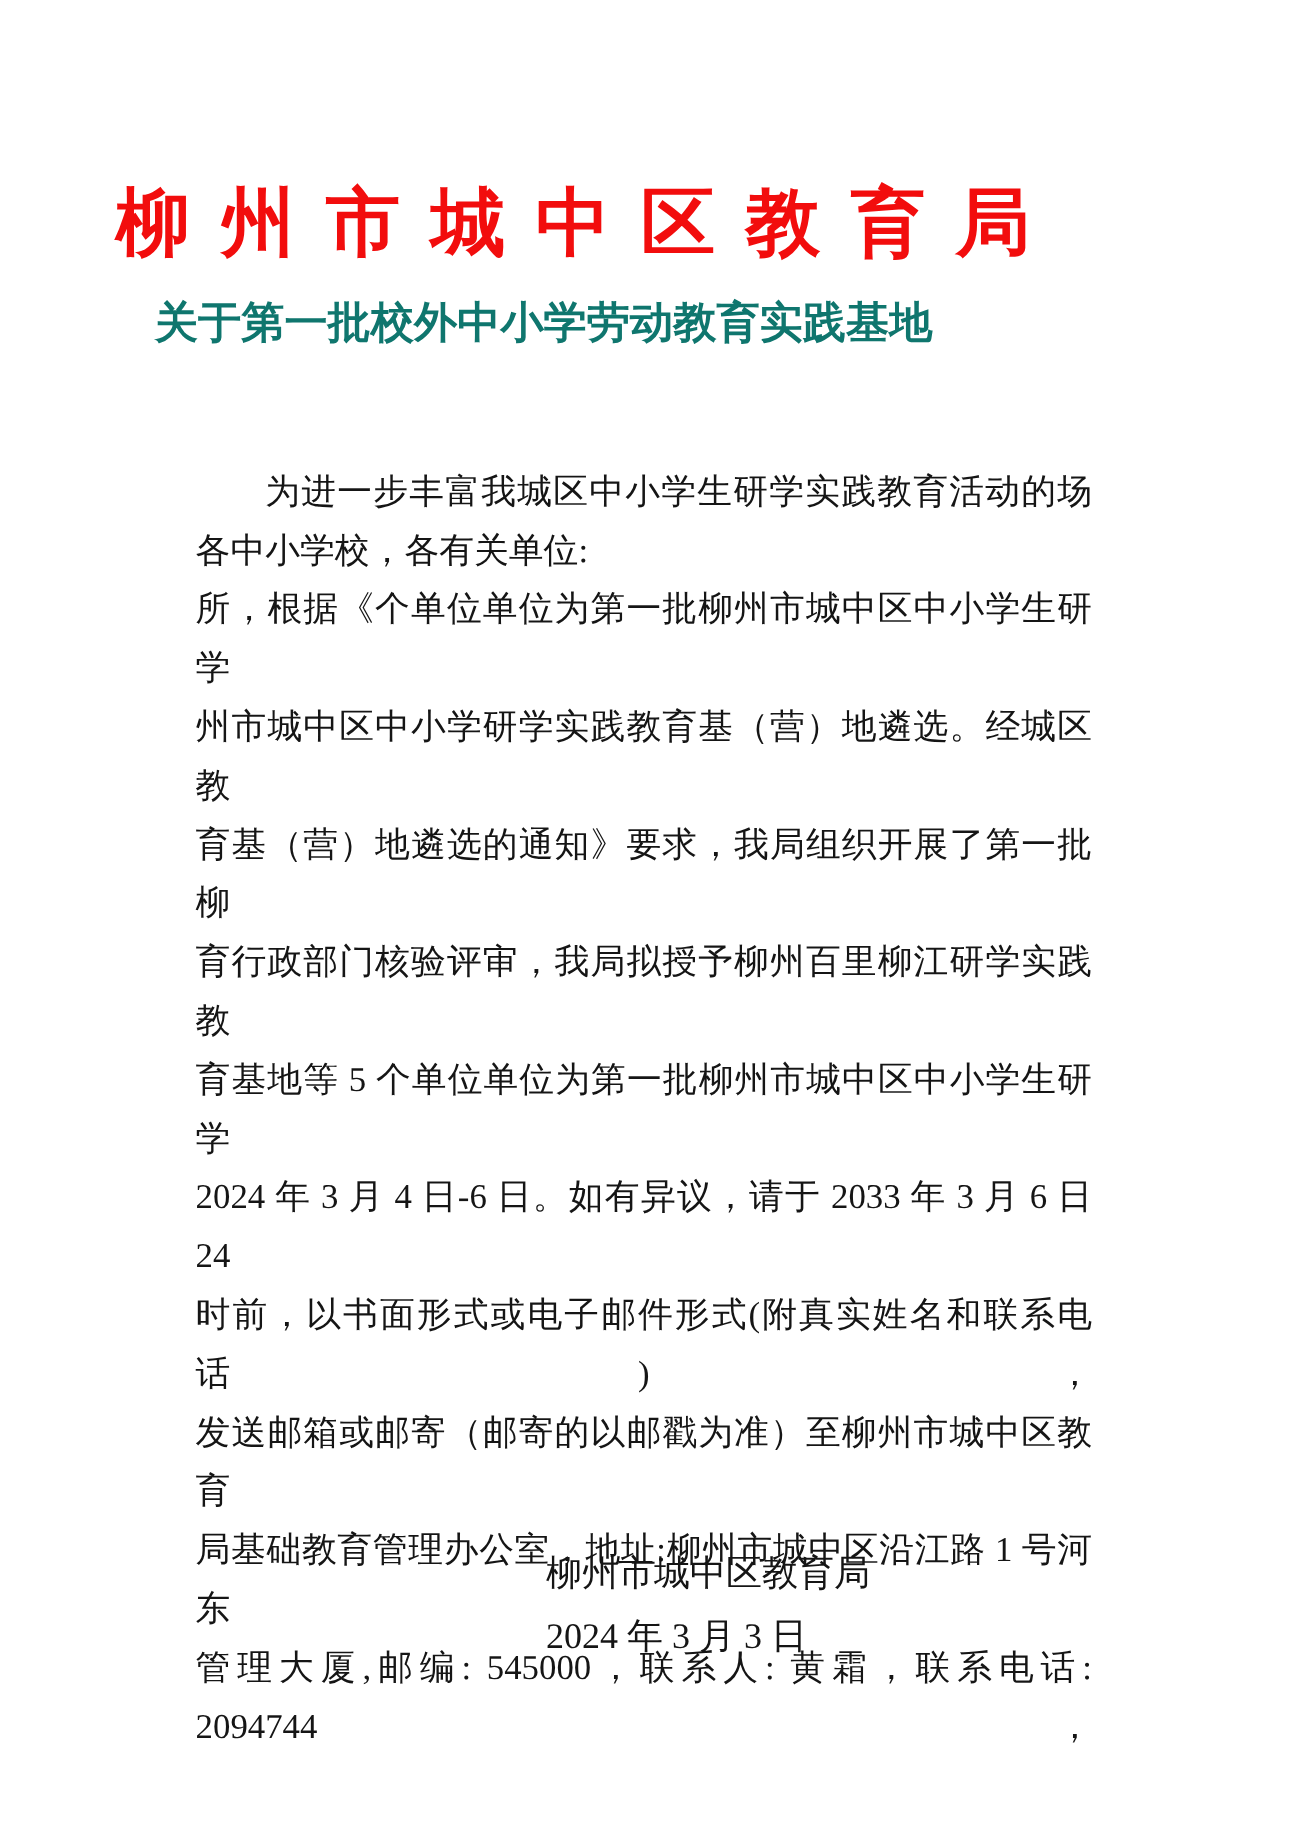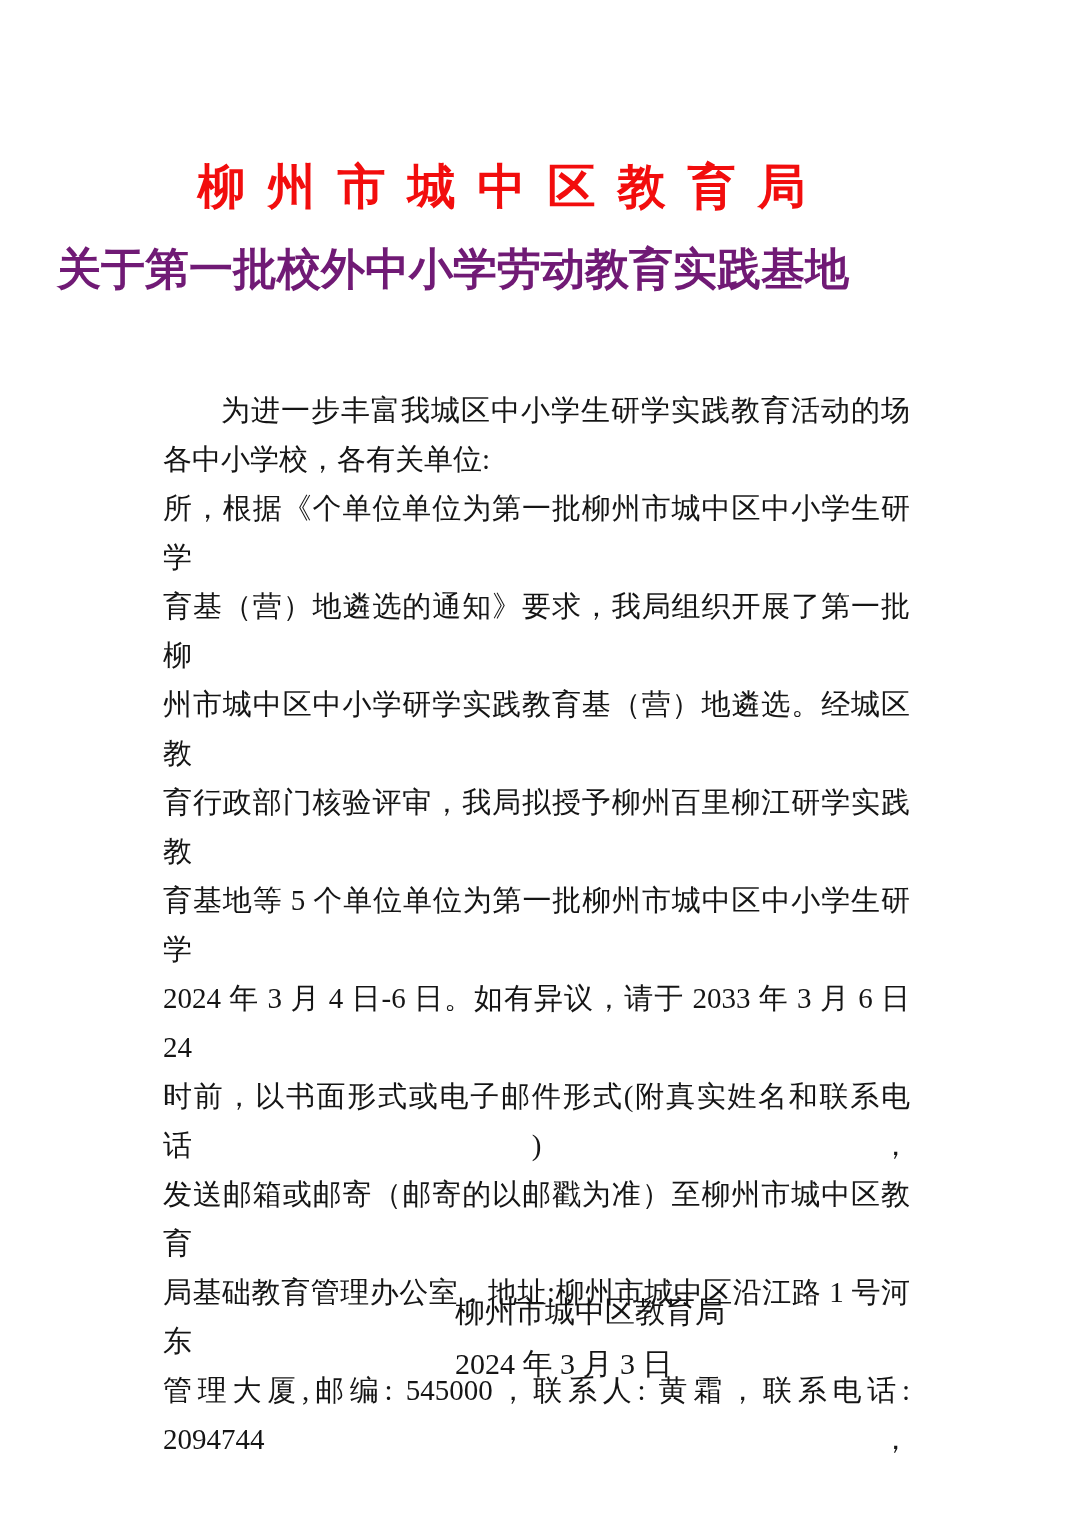--- a/index.html
+++ b/index.html
@@ -15,37 +15,36 @@
     overflow: hidden;
     font-family: "Liberation Serif", "DejaVu Serif", serif;
     color: #111111;
   }
   .org-header {
     position: absolute;
     top: 146px;
     left: 0;
     width: 960px;
     text-align: center;
-    font-size: 48px;
+    font-size: 62px;
     line-height: 82px;
     font-weight: 900;
     letter-spacing: 5px;
     white-space: nowrap;
-    margin-left: 24px;
   }
   .doc-title {
     position: absolute;
     top: 246px;
     left: 0;
     width: 906px;
     text-align: center;
-    font-size: 44px;
+    font-size: 36px;
     line-height: 47px;
     font-weight: 900;
-    color: #701a75;
+    color: #0f766e;
   }
   .body-block {
     position: absolute;
     top: 386px;
     left: 163px;
     width: 747px;
     font-size: 29px;
     line-height: 49px;
     color: #151515;
   }
@@ -80,22 +79,22 @@
 
   <div class="doc-title">
     <div>关于第一批校外中小学劳动教育实践基地</div>
   </div>
 
   <div class="body-block">
     <div class="line jl indent2">为进一步丰富我城区中小学生研学实践教育活动的场</div>
 
     <div class="line">各中小学校，各有关单位:</div>
     <div class="line jl">所，根据《个单位单位为第一批柳州市城中区中小学生研学</div>
+    <div class="line jl">州市城中区中小学研学实践教育基（营）地遴选。经城区教</div>
     <div class="line jl">育基（营）地遴选的通知》要求，我局组织开展了第一批柳</div>
-    <div class="line jl">州市城中区中小学研学实践教育基（营）地遴选。经城区教</div>
     <div class="line jl">育行政部门核验评审，我局拟授予柳州百里柳江研学实践教</div>
     <div class="line jl">育基地等 5 个单位单位为第一批柳州市城中区中小学生研学</div>
     <div class="line jl">2024 年 3 月 4 日-6 日。如有异议，请于 2033 年 3 月 6 日 24</div>
     <div class="line jl">时前，以书面形式或电子邮件形式(附真实姓名和联系电话)，</div>
     <div class="line jl">发送邮箱或邮寄（邮寄的以邮戳为准）至柳州市城中区教育</div>
     <div class="line jl">局基础教育管理办公室，地址:柳州市城中区沿江路 1 号河东</div>
     <div class="line jl">管理大厦,邮编: 545000，联系人: 黄霜，联系电话: 2094744，</div>
 
   </div>
 

